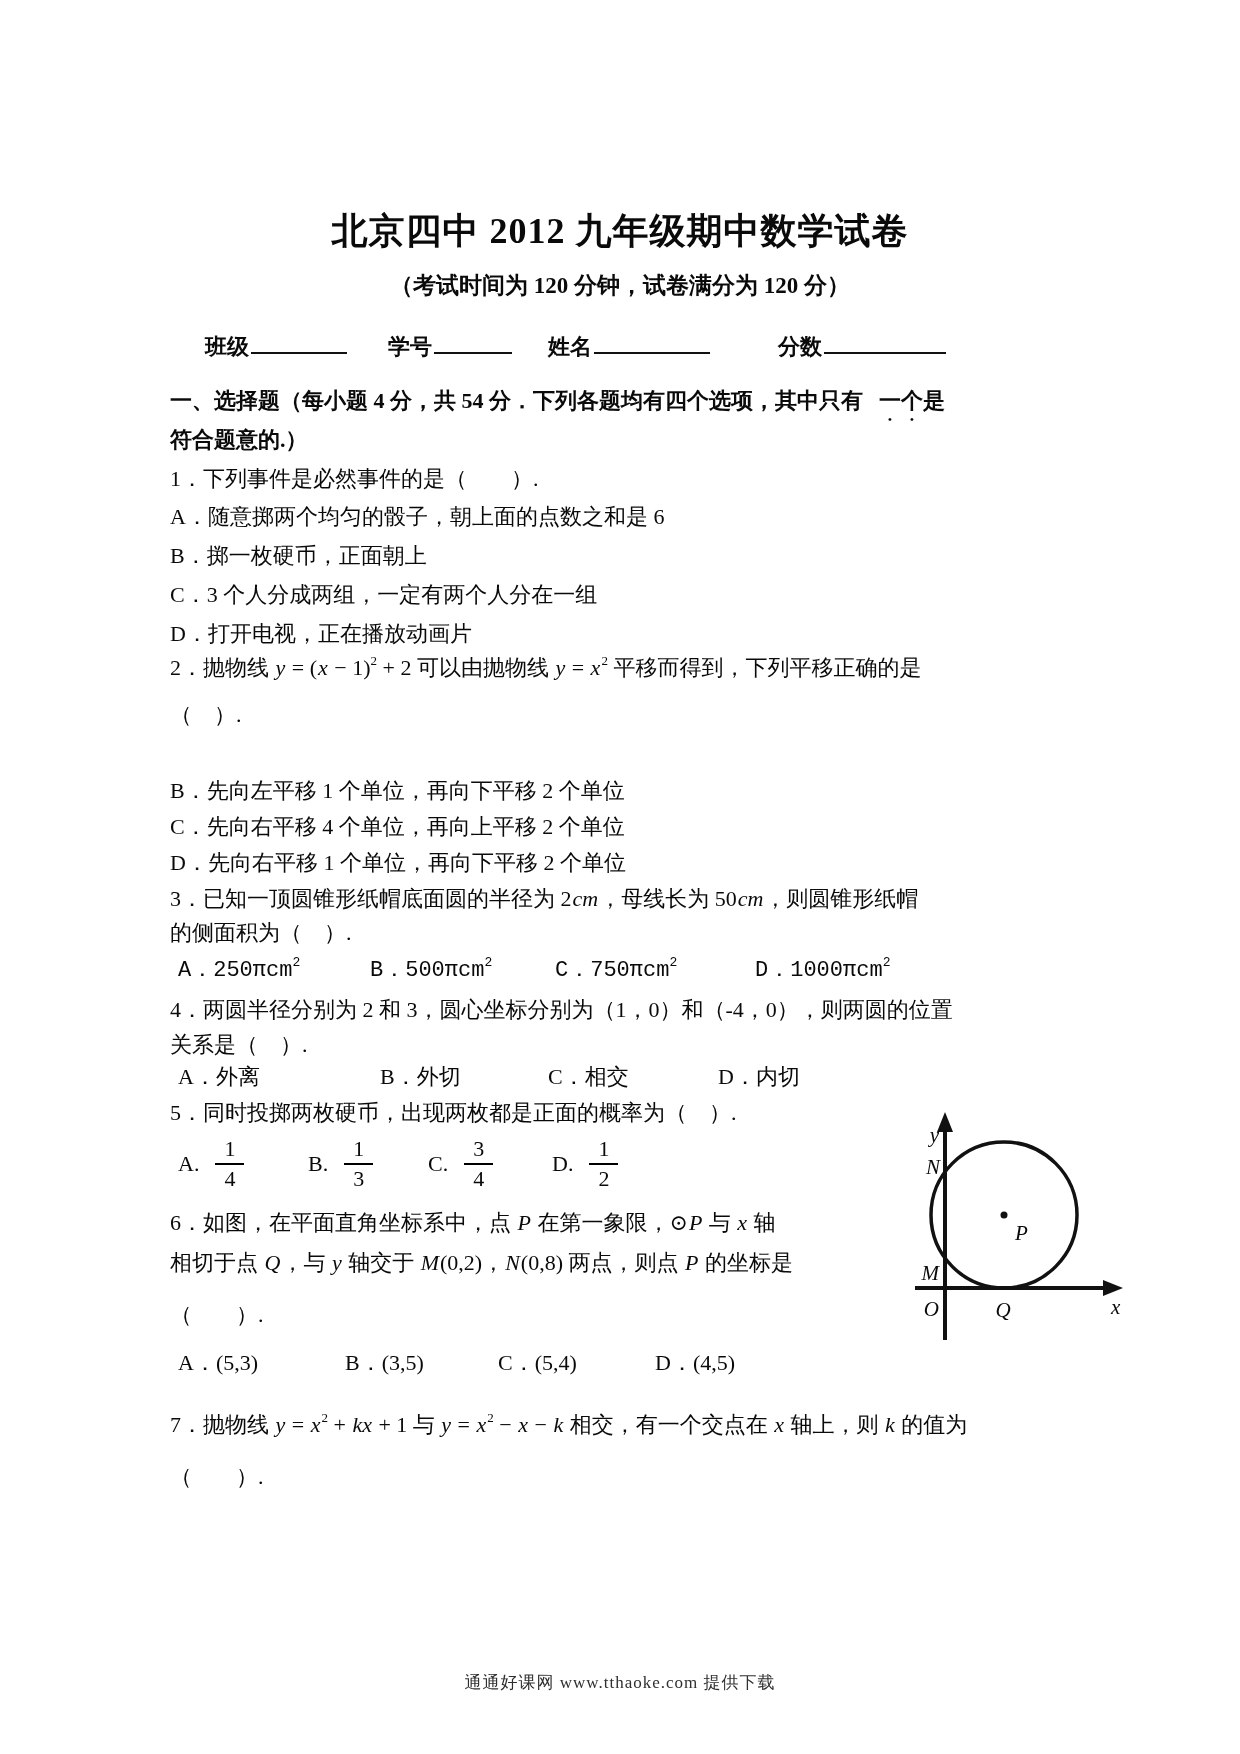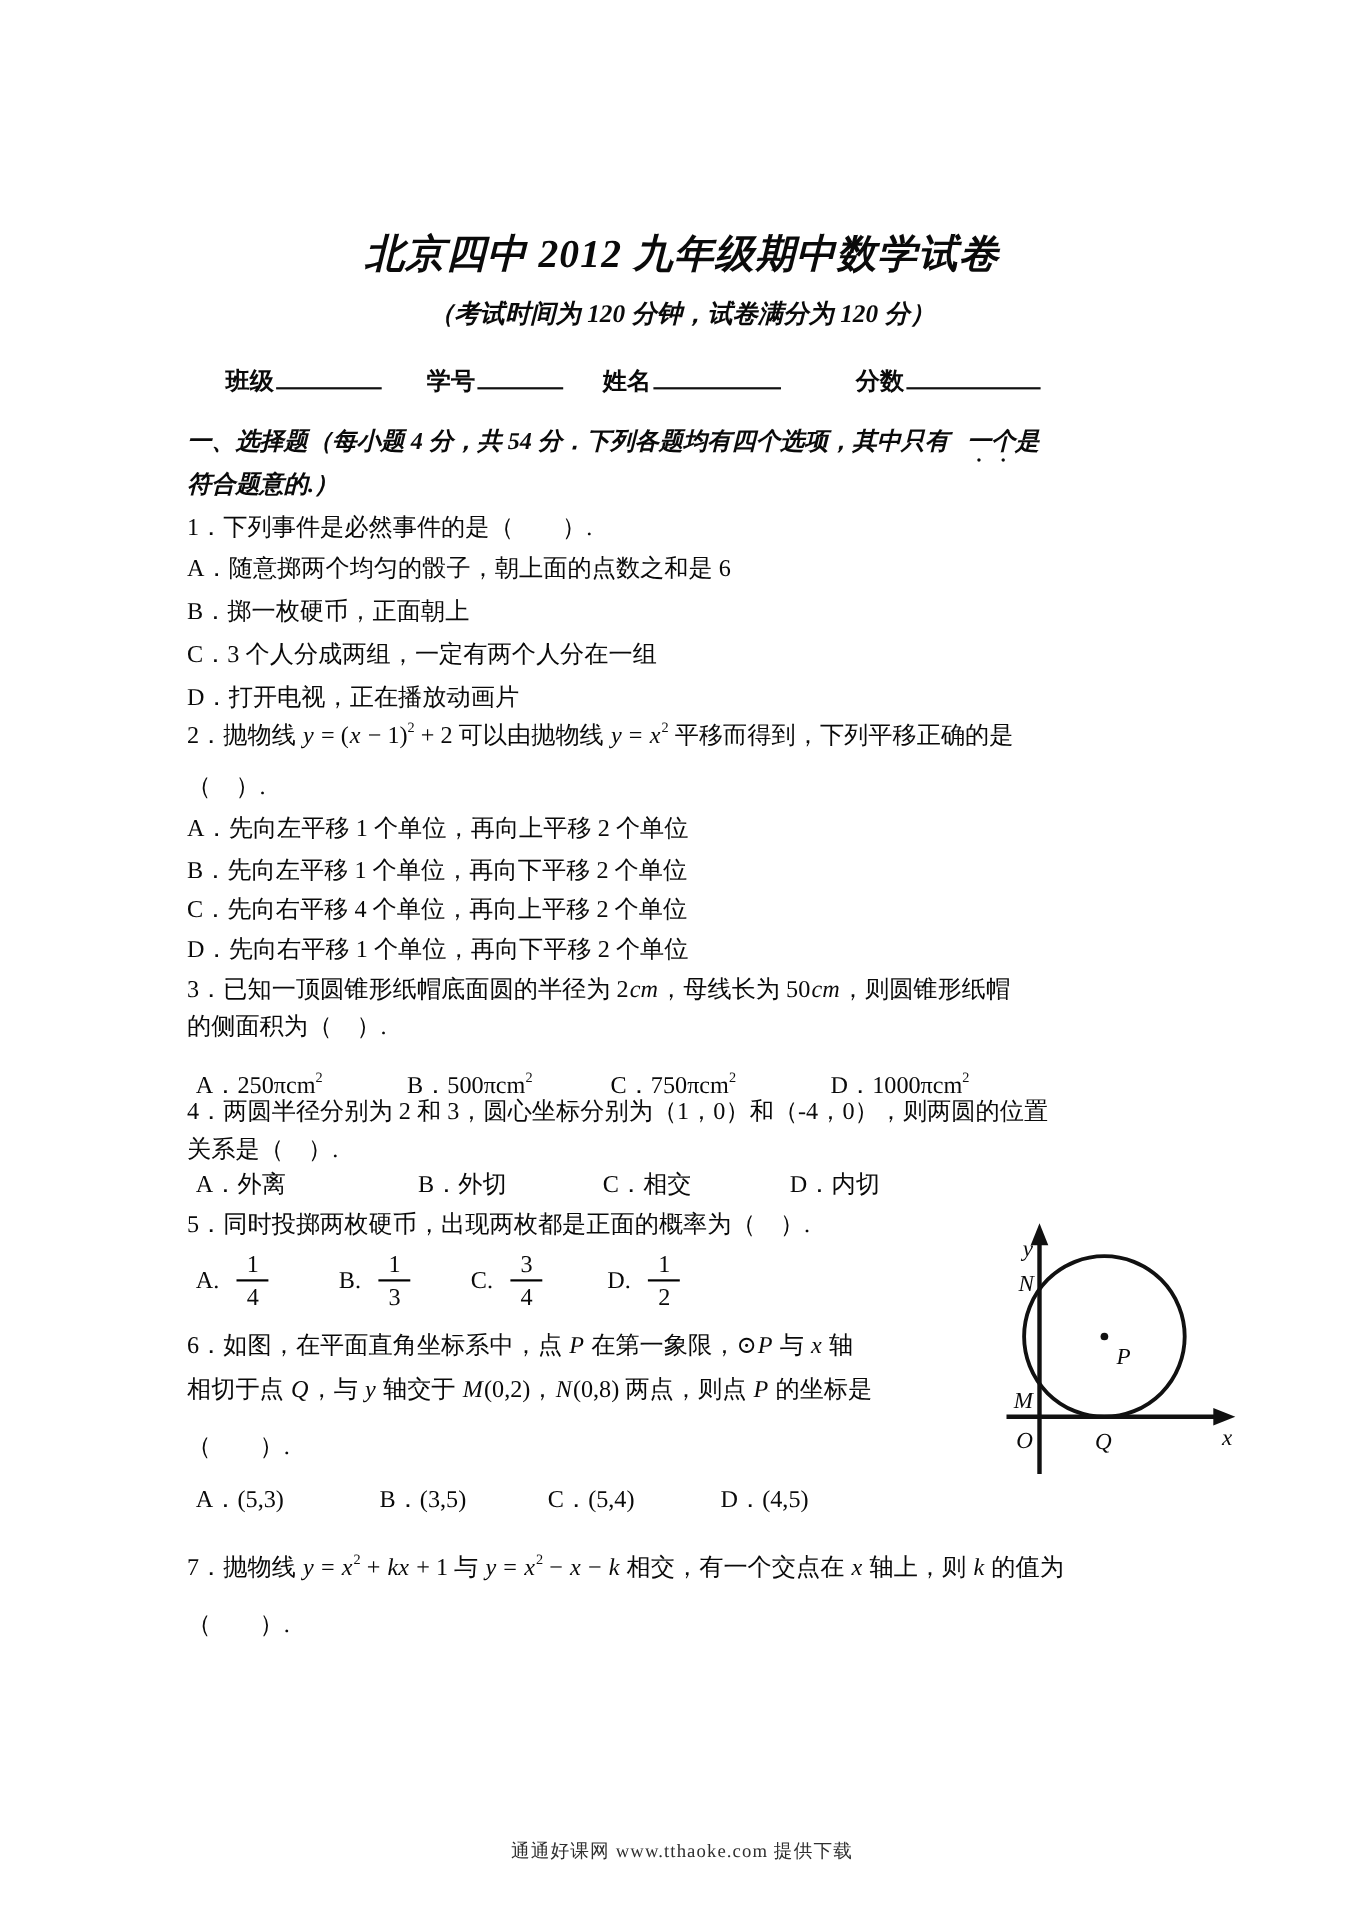--- a/index.html
+++ b/index.html
@@ -13,37 +13,37 @@
     color:#0a0a0a;
   }
   .line{
     position:absolute;
     left:170px;
     font-size:22px;
     line-height:30px;
     white-space:nowrap;
   }
   .center{left:0;width:1240px;text-align:center;}
-  .bold{font-weight:700;font-style:italic;}
+  .bold{font-weight:700;}
   .title{font-size:36px;line-height:42px;letter-spacing:1px;}
   .subtitle{font-size:23px;}
   .it{font-style:italic;padding:0 1px;}
   .sup{font-size:13px;vertical-align:super;line-height:0;position:relative;top:-2px;}
   .emph{
     text-emphasis:filled dot;text-emphasis-position:under right;margin-left:16px;
     -webkit-text-emphasis:filled dot;-webkit-text-emphasis-position:under;
   }
   .fieldrow{font-weight:700;}
   .fieldgroup{position:absolute;top:0;}
   .blank{
     display:inline-block;height:22px;margin-left:2px;
     border-bottom:2px solid #111;
   }
   .optrow span.opt{position:absolute;top:0;}
-  .q3opt{position:absolute;top:16px;}
+  .q3opt{position:absolute;top:0;font-family:Liberation Mono, monospace;}
   .q5opt{position:absolute;top:0;}
   .olabel{display:inline-block;vertical-align:middle;margin-right:16px;}
   .frac{display:inline-block;vertical-align:middle;text-align:center;line-height:1.2;}
   .fnum{display:block;padding:0 9px 1px 9px;border-bottom:2px solid #000;}
   .fden{display:block;padding:1px 9px 0 9px;}
   .figure{position:absolute;left:893px;top:1106px;width:240px;height:240px;}
   .figure text{
     font-family:"Liberation Serif","DejaVu Serif",serif;
     font-size:21px;font-style:italic;fill:#0a0a0a;
   }
@@ -78,21 +78,20 @@
   <div class="line bold" style="top:425px">符合题意的.）</div>
 
   <div class="line" style="top:464px">1．下列事件是必然事件的是（　　）.</div>
   <div class="line" style="top:502px">A．随意掷两个均匀的骰子，朝上面的点数之和是 6</div>
   <div class="line" style="top:541px">B．掷一枚硬币，正面朝上</div>
   <div class="line" style="top:580px">C．3 个人分成两组，一定有两个人分在一组</div>
   <div class="line" style="top:619px">D．打开电视，正在播放动画片</div>
 
   <div class="line" style="top:653px"><span>2．抛物线 </span><span class="it">y</span><span> = (</span><span class="it">x</span><span> − 1)</span><span class="sup">2</span><span> + 2 可以由抛物线 </span><span class="it">y</span><span> = </span><span class="it">x</span><span class="sup">2</span><span> 平移而得到，下列平移正确的是</span></div>
   <div class="line" style="top:700px">（　）.</div>
-  <div class="line" style="top:738px">A．先向左平移 1 个单位，再向上平移 2 个单位</div>
   <div class="line" style="top:776px">B．先向左平移 1 个单位，再向下平移 2 个单位</div>
   <div class="line" style="top:812px">C．先向右平移 4 个单位，再向上平移 2 个单位</div>
   <div class="line" style="top:848px">D．先向右平移 1 个单位，再向下平移 2 个单位</div>
 
   <div class="line" style="top:884px"><span>3．已知一顶圆锥形纸帽底面圆的半径为 2</span><span class="it">cm</span><span>，母线长为 50</span><span class="it">cm</span><span>，则圆锥形纸帽</span></div>
   <div class="line" style="top:918px">的侧面积为（　）.</div>
   <div class="line optrow" style="top:956px;left:0;width:1240px">
     <span class="q3opt" style="left:178px"><span>A．250πcm</span><span class="sup">2</span></span>
     <span class="q3opt" style="left:370px"><span>B．500πcm</span><span class="sup">2</span></span>
     <span class="q3opt" style="left:555px"><span>C．750πcm</span><span class="sup">2</span></span>

